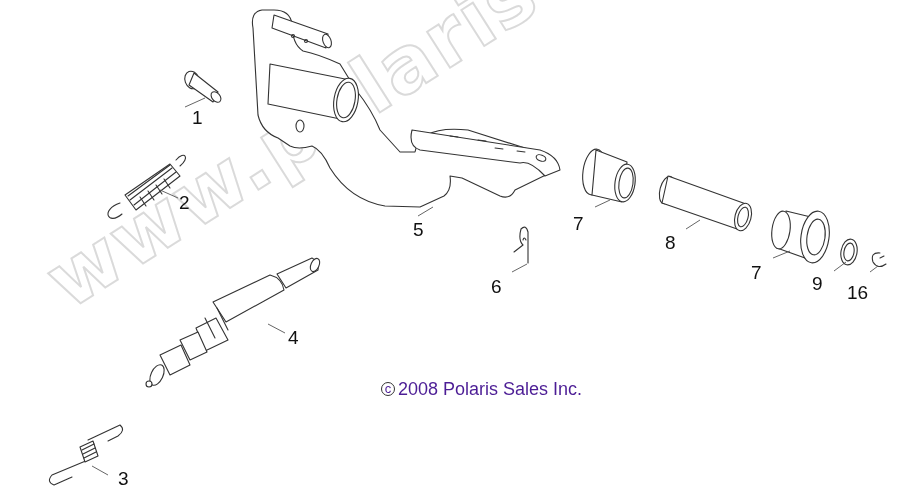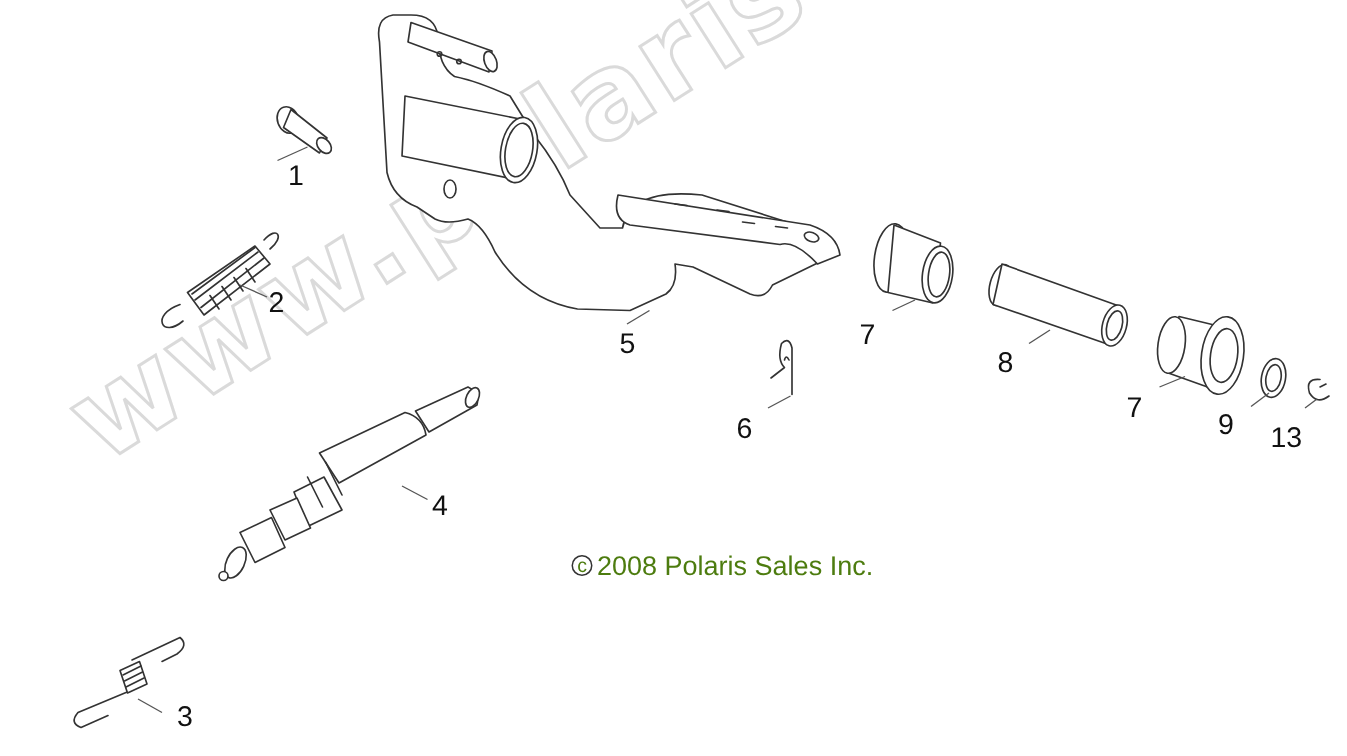--- a/index.html
+++ b/index.html
@@ -14,22 +14,22 @@
       color: #ffffff;
       -webkit-text-stroke: 2px #d9d9d9;
       text-shadow: 0 0 0 #eeeeee;
       opacity: 0.95;
     }
     .callout {
       position: absolute; font-size: 19px; color: #111;
       line-height: 1; white-space: nowrap;
     }
     .copyright {
-      position: absolute; left: 381px; top: 368px;
-      font-size: 18px; color: #4d7c0f; white-space: nowrap; line-height: 1;
+      position: absolute; left: 381px; top: 380px;
+      font-size: 18px; color: #4c1d95; white-space: nowrap; line-height: 1;
     }
     .copyright .c-sym { font-size: 13px; border: 1px solid #333; border-radius: 50%;
       display: inline-block; width: 12px; height: 12px; line-height: 12px;
       text-align: center; vertical-align: 2px; margin-right: 3px; }
     svg .ln { fill: none; stroke: #333; stroke-width: 1.1; stroke-linecap: round; stroke-linejoin: round; }
     svg .fl { fill: #ffffff; stroke: #333; stroke-width: 1.1; stroke-linejoin: round; }
     svg .leader { stroke: #555; stroke-width: 0.9; fill: none; }
   </style>
 </head>
 <body>
@@ -145,18 +145,18 @@
   <div class="callout" style="left:192px;top:108px;">1</div>
   <div class="callout" style="left:179px;top:193px;">2</div>
   <div class="callout" style="left:118px;top:469px;">3</div>
   <div class="callout" style="left:288px;top:328px;">4</div>
   <div class="callout" style="left:413px;top:220px;">5</div>
   <div class="callout" style="left:491px;top:277px;">6</div>
   <div class="callout" style="left:573px;top:214px;">7</div>
   <div class="callout" style="left:665px;top:233px;">8</div>
   <div class="callout" style="left:751px;top:263px;">7</div>
   <div class="callout" style="left:812px;top:274px;">9</div>
-  <div class="callout" style="left:847px;top:283px;">13</div>
+  <div class="callout" style="left:847px;top:283px;">16</div>
 
   <div class="copyright">
     <span class="c-sym">c</span><span>2008 Polaris Sales Inc.</span>
   </div>
 </div>
 
 </body></html>

